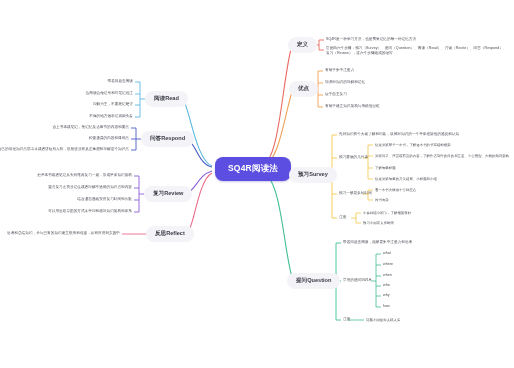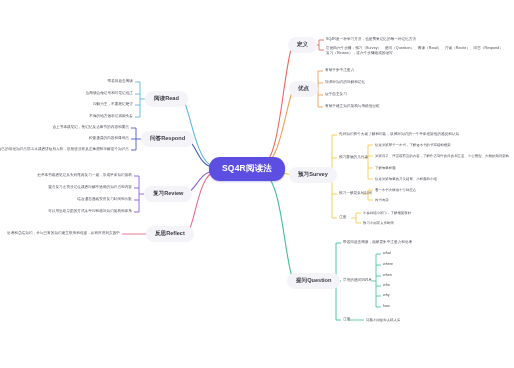--- a/index.html
+++ b/index.html
@@ -136,21 +136,21 @@
     <path d="M144,194 H139" stroke="#8a5fd6" stroke-width=".9"></path>
     <path d="M139,176 V212" stroke="#8a5fd6" stroke-width=".9"></path>
     <path d="M139,176 H134" stroke="#8a5fd6" stroke-width=".9"></path>
     <path d="M139,188 H134" stroke="#8a5fd6" stroke-width=".9"></path>
     <path d="M139,200 H134" stroke="#8a5fd6" stroke-width=".9"></path>
     <path d="M139,212 H134" stroke="#8a5fd6" stroke-width=".9"></path>
 
     <path d="M146,234 H122" stroke="#ea6a8a" stroke-width=".9"></path>
   </svg>
 
-  <div class="node central" style="left:209px; top:169px;">SQ4R阅读法</div>
+  <div class="node central" style="left:215px; top:169px;border-radius:8px;">SQ4R阅读法</div>
 
   <div class="node lvl1" style="left:288px; top:45px;">定义</div>
   <div class="node lvl2" style="left:326px; top:40px;">SQ4R是一种学习方法，也是费曼记忆的每一种记忆方法</div>
   <div class="node lvl2 multi" style="left:326px; top:51px; width:182px;">它是由六个步骤：预习（Survey）、提问（Question）、阅读（Read）、背诵（Recite）、问答（Respond）、复习（Review），这六个步骤组成的缩写</div>
 
   <div class="node lvl1" style="left:289px; top:89px;">优点</div>
   <div class="node lvl2" style="left:325px; top:71px;">有助于集中注意力</div>
   <div class="node lvl2" style="left:325px; top:83px;">加深对知识的理解和记忆</div>
   <div class="node lvl2" style="left:325px; top:95px;">便于自主复习</div>
   <div class="node lvl2" style="left:325px; top:107px;">有助于建立知识架构与系统性思维</div>

